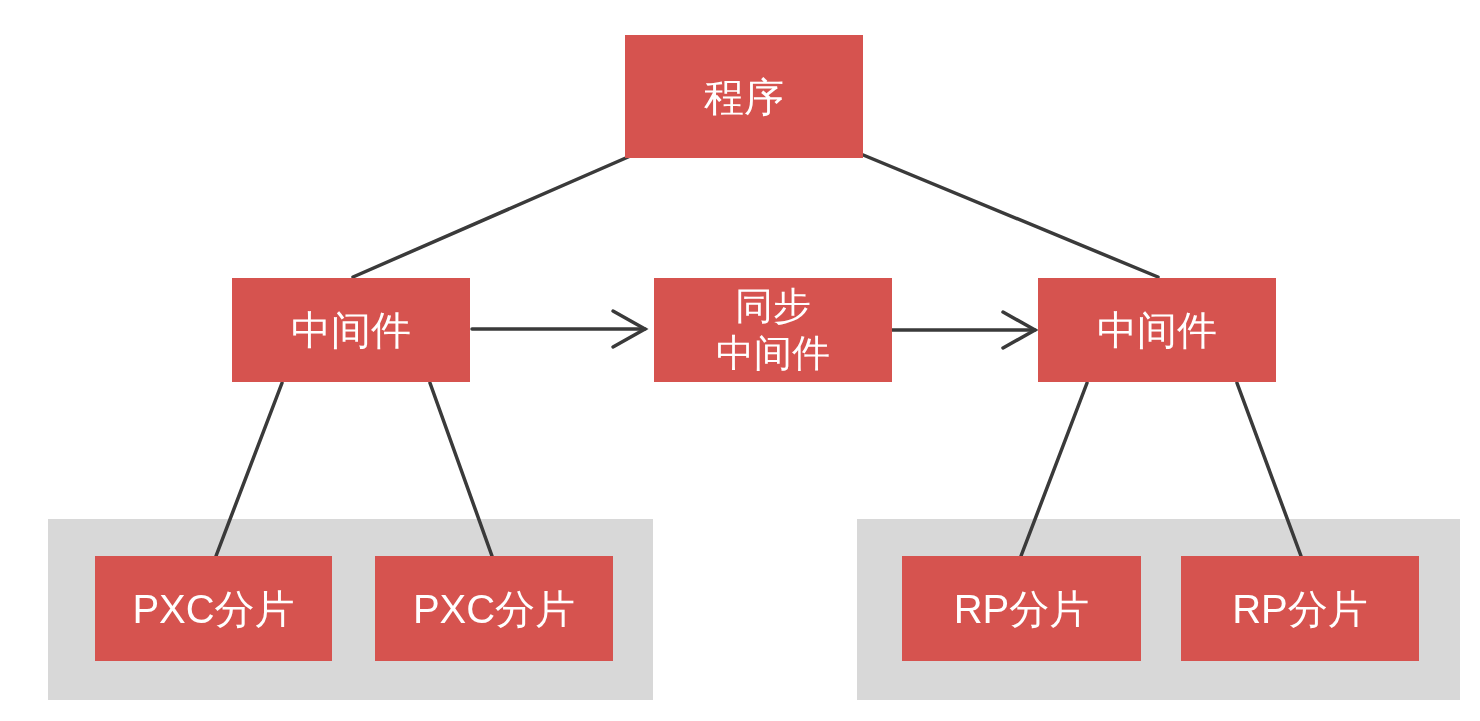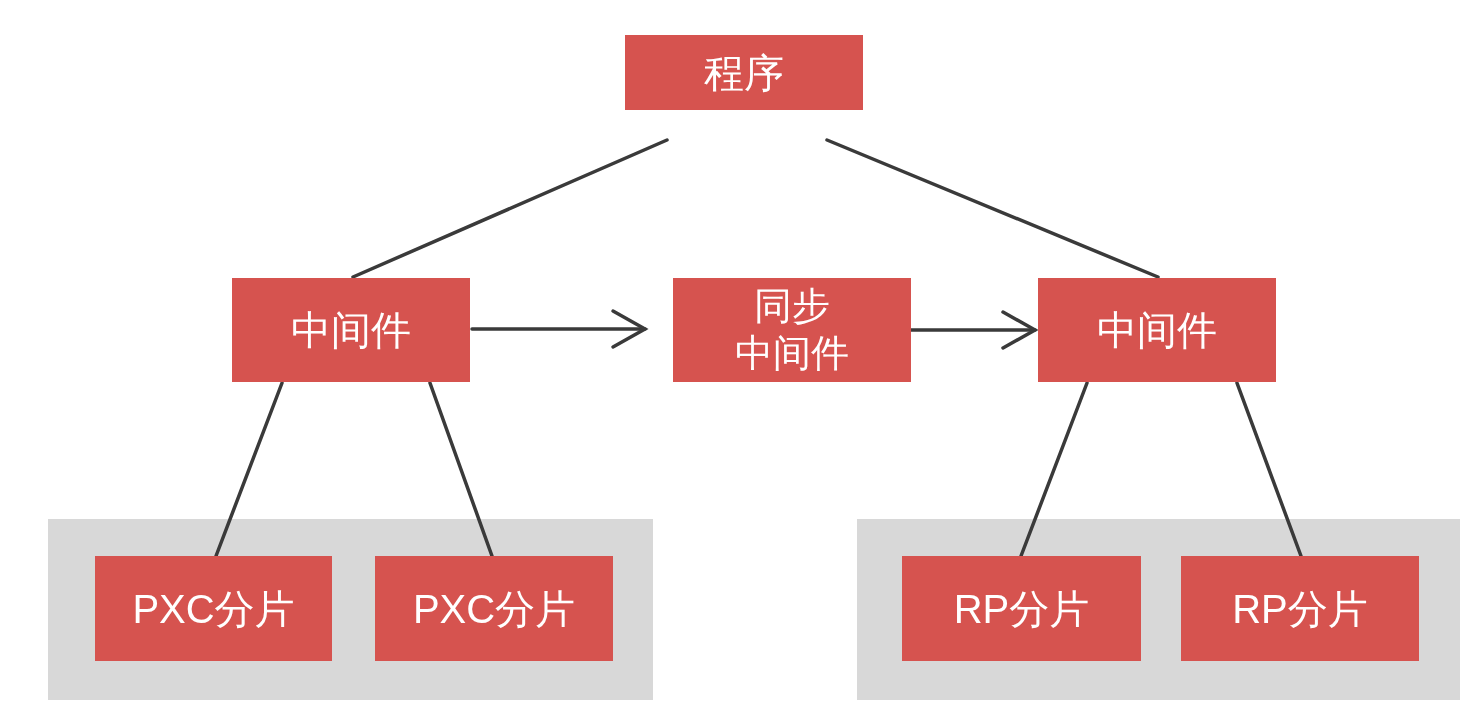--- a/index.html
+++ b/index.html
@@ -47,23 +47,23 @@
     justify-content: center;
     text-align: center;
     z-index: 3;
   }
   .node-label {
     font-size: 40px;
     line-height: 1.25;
     white-space: pre-line;
   }
   .node-sync .node-label { font-size: 38px; }
-  .node-program          { left: 625px;  top: 35px;  width: 238px; height: 75px; }
+  .node-program          { left: 625px;  top: 35px;  width: 238px; height: 123px; }
   .node-middleware-left  { left: 232px;  top: 278px; width: 238px; height: 104px; }
-  .node-sync             { left: 673px;  top: 278px; width: 238px; height: 104px; }
+  .node-sync             { left: 654px;  top: 278px; width: 238px; height: 104px; }
   .node-middleware-right { left: 1038px; top: 278px; width: 238px; height: 104px; }
   .node-pxc-1            { left: 95px;   top: 556px; width: 237px; height: 105px; }
   .node-pxc-2            { left: 375px;  top: 556px; width: 238px; height: 105px; }
   .node-rp-1             { left: 902px;  top: 556px; width: 239px; height: 105px; }
   .node-rp-2             { left: 1181px; top: 556px; width: 238px; height: 105px; }
 </style>
 </head>
 <body>
 
 <div class="canvas">

